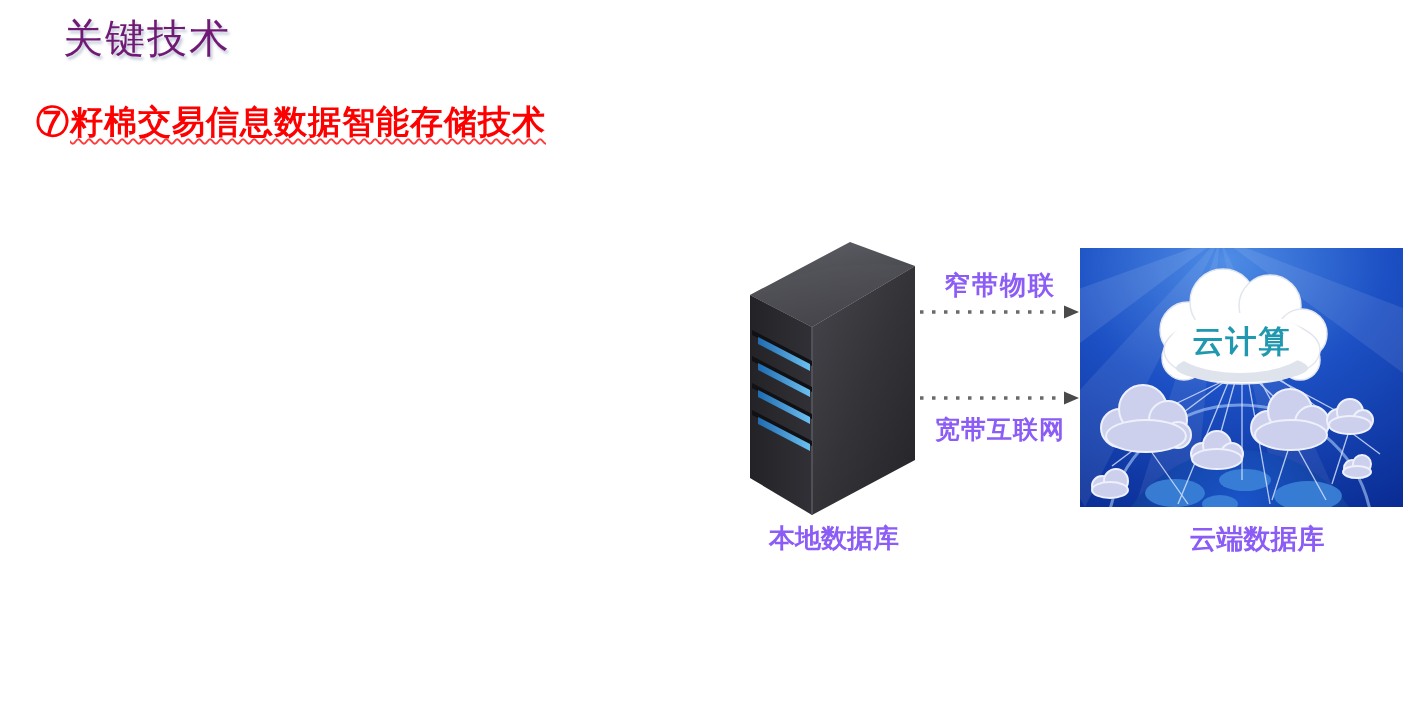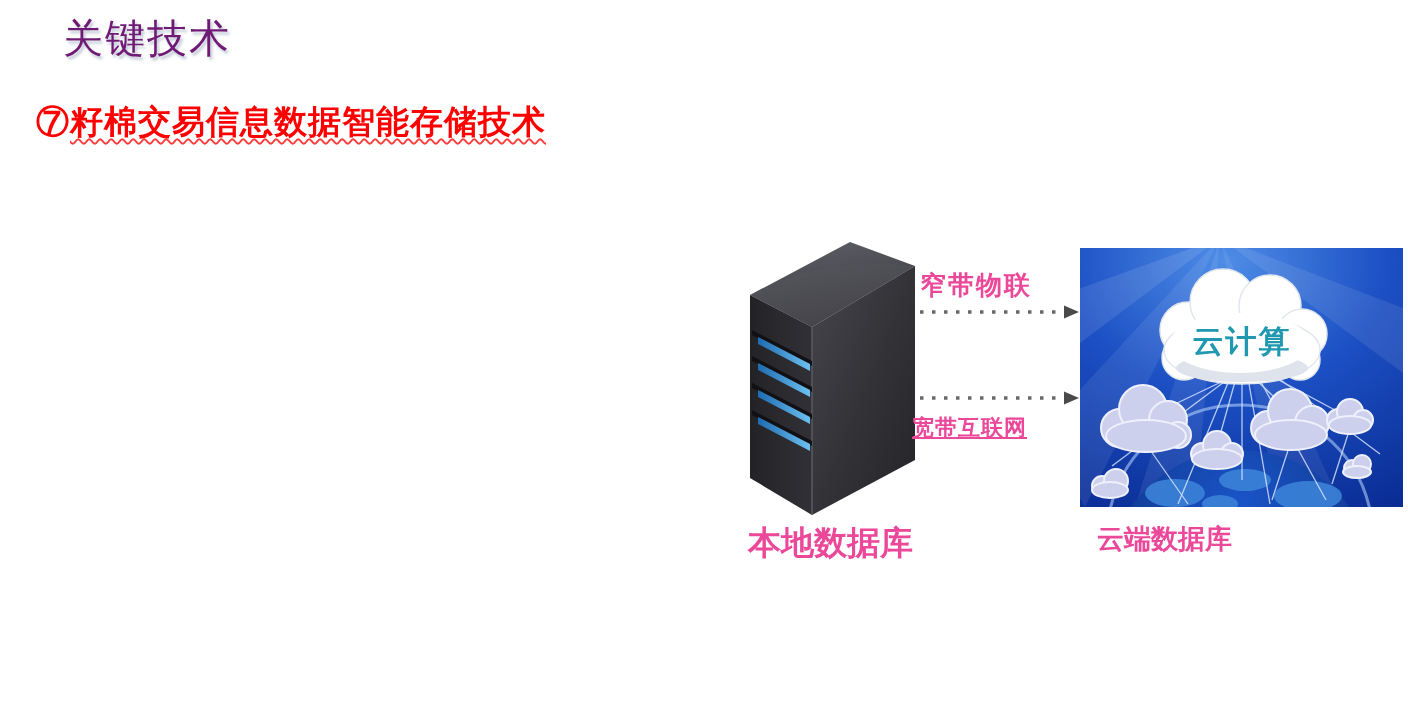--- a/index.html
+++ b/index.html
@@ -48,26 +48,26 @@
     text-decoration-style:wavy;
     text-decoration-color:#ff5050;
     text-decoration-thickness:1.5px;
     text-underline-offset:8px;
   }
   .red-run{color:#e31010;}
 
   
   .diagram-label{
     font-family:"DejaVu Sans","Liberation Sans",sans-serif;
-    font-weight:700;color:#ec4899;
-  }
-  .server-label{left:748px;top:521px;width:172px;font-size:33px;}
+    font-weight:700;color:#8b5cf6;text-align:center;
+  }
+  .server-label{left:748px;top:521px;width:172px;font-size:26px;}
   .cloud-label{left:1097px;top:521px;width:320px;font-size:27px;}
   .link-label-top{left:920px;top:268px;width:160px;font-size:26px;letter-spacing:2px;}
-  .link-label-bottom{left:912px;top:413px;width:176px;font-size:22px;letter-spacing:1px;text-decoration:underline;}
+  .link-label-bottom{left:912px;top:413px;width:176px;font-size:25px;letter-spacing:1px;}
 
   .server-art{left:748px;top:238px;width:172px;height:282px;}
   .arrow-top{left:918px;top:304px;width:162px;height:16px;}
   .arrow-bottom{left:918px;top:390px;width:162px;height:16px;}
   .cloud-art{left:1080px;top:248px;width:323px;height:259px;}
 </style>
 </head>
 <body>
 
 <h1 class="abs slide-title">关键技术</h1>

